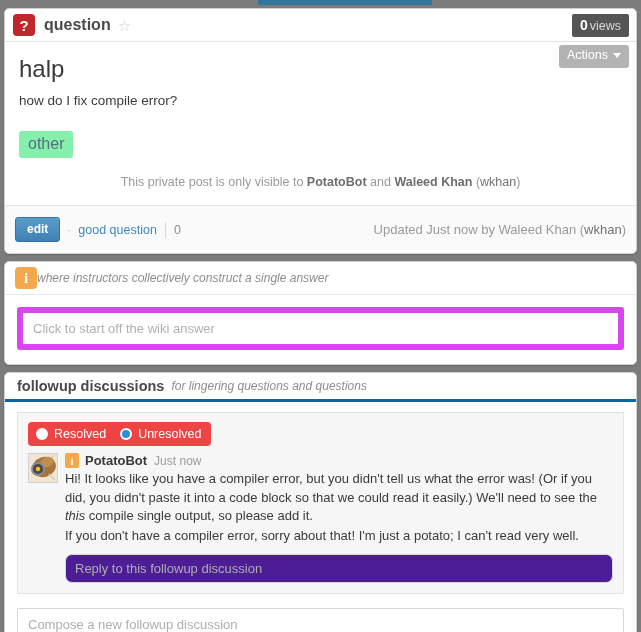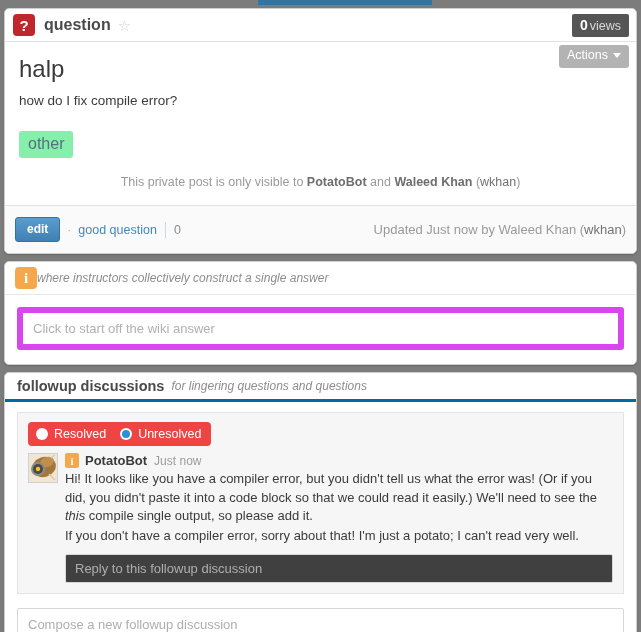--- a/index.html
+++ b/index.html
@@ -294,22 +294,22 @@
   .post-text {
     font-size: 13px;
     color: #3b3b3b;
     line-height: 1.42;
   }
   .post-text p { margin: 0 0 1px 0; }
   .reply-input {
     width: 100%;
     margin-top: 8px;
     border: 1px solid #d8d8d8;
-    border-radius: 2px;
-    background: #404040;
+    border-radius: 7px;
+    background: #4c1d95;
     color: #aeaeae;
     font-size: 13px;
     padding: 6px 9px;
     font-family: "Liberation Sans", sans-serif;
     outline: none;
   }
   .reply-input::placeholder { color: #aeaeae; opacity: 1; }
   .newfu-label {
     font-size: 13px;
     font-weight: bold;

